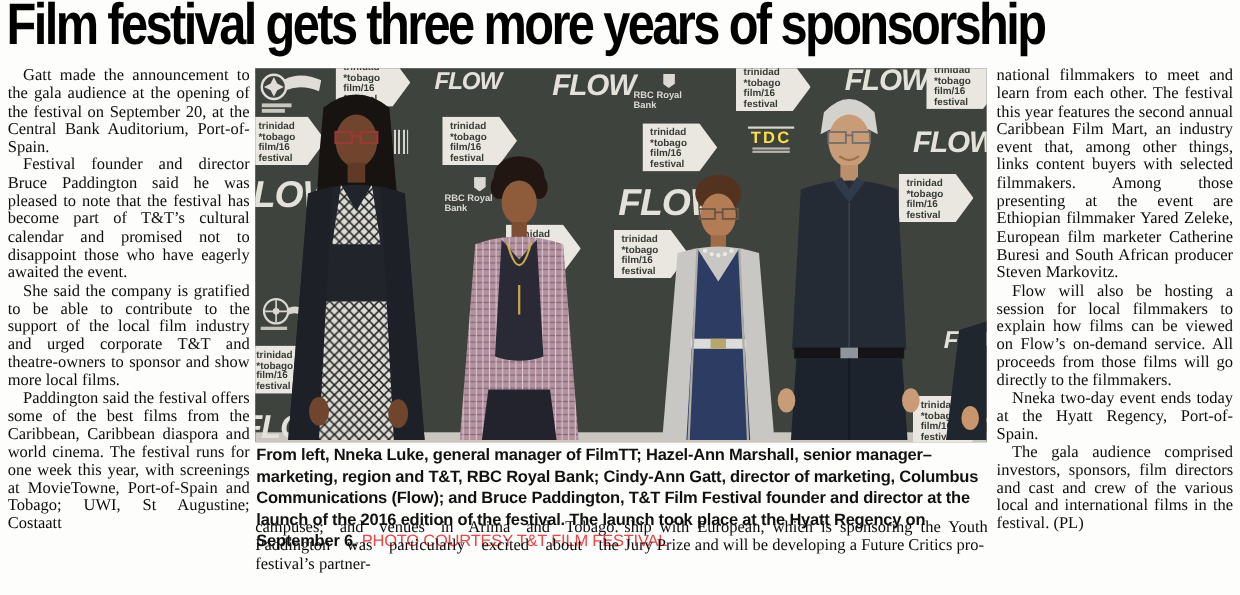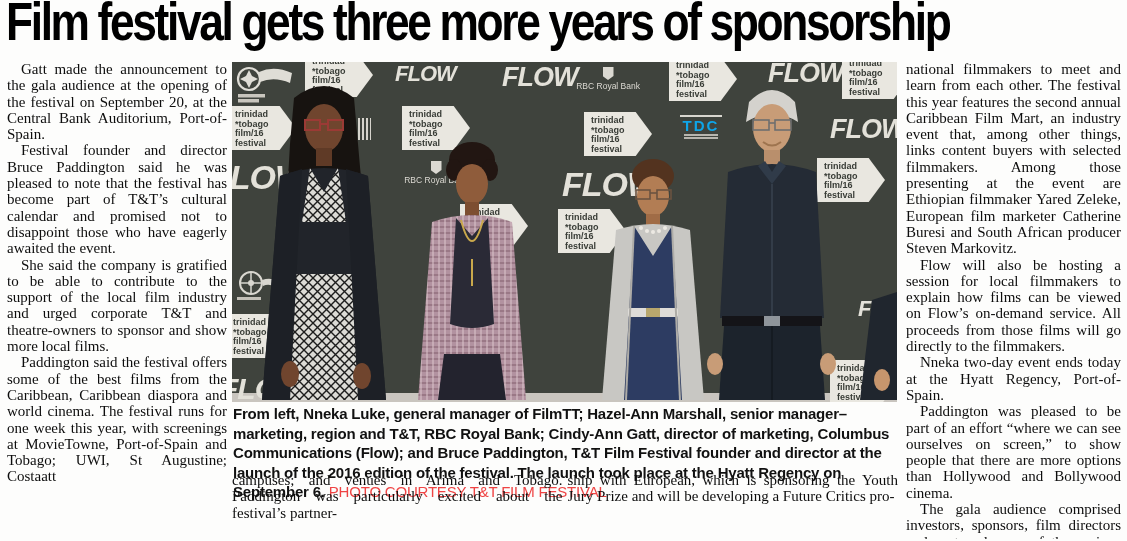--- a/index.html
+++ b/index.html
@@ -45,29 +45,29 @@
     clip-path:polygon(0 0,76% 0,100% 50%,76% 100%,0 100%);
     color:#383c36;font-family:"Liberation Sans", sans-serif;font-weight:bold;
     font-size:9px;line-height:9.5px;padding:4px 0 0 7px;box-sizing:border-box;
     white-space:pre-line;z-index:1;
   }
   .flow{
     position:absolute;color:#e3e1d9;font-family:"Liberation Sans", sans-serif;
     font-weight:bold;font-style:italic;letter-spacing:-1px;z-index:1;line-height:1;text-align:right;
   }
   .rbc{
-    position:absolute;width:64px;color:#dbd9d2;text-align:right;z-index:1;
-    font-family:"Liberation Sans", sans-serif;font-weight:normal;font-size:8.5px;line-height:9px;
+    position:absolute;width:64px;color:#dbd9d2;text-align:left;z-index:1;
+    font-family:"Liberation Sans", sans-serif;font-weight:bold;font-size:8.5px;line-height:9px;
   }
   .rbc .shield{
     width:11px;height:13px;margin:0 auto 2px auto;background:#dbd9d2;
     clip-path:polygon(0 0,100% 0,100% 70%,50% 100%,0 70%);
   }
   .tdc{
-    position:absolute;width:54px;color:#0ea5e9;text-align:center;z-index:1;
+    position:absolute;width:54px;color:#fde047;text-align:center;z-index:1;
     font-family:"Liberation Sans", sans-serif;
   }
   .tdc .bar{height:2px;background:#d8d6cf;margin:1px 6px;}
   .tdc .big{font-size:15px;font-weight:bold;letter-spacing:2px;line-height:15px;}
   .tdc .tiny{height:2px;background:#b7b5ae;margin:1px 10px;}
   .flaglet{
     position:absolute;width:13px;height:22px;z-index:1;
     background:repeating-linear-gradient(90deg,#d6d4cd 0 2px,rgba(0,0,0,0) 2px 4px);
   }
   .logo-svg{position:absolute;z-index:1;}
@@ -271,15 +271,14 @@
   </div>
   <div class="bc">
     <p>ship with European, which is sponsoring the Youth Jury Prize and will be developing a Future Critics pro-</p>
   </div>
 </div>
 
 <div id="col-right" class="bodycol">
   <p>national filmmakers to meet and learn from each other. The festival this year features the second annual Caribbean Film Mart, an industry event that, among other things, links content buyers with selected filmmakers. Among those presenting at the event are Ethiopian filmmaker Yared Zeleke, European film marketer Catherine Buresi and South African producer Steven Markovitz.</p>
   <p class="ind">Flow will also be hosting a session for local filmmakers to explain how films can be viewed on Flow’s on-demand service. All proceeds from those films will go directly to the filmmakers.</p>
   <p class="ind">Nneka two-day event ends today at the Hyatt Regency, Port-of-Spain.</p>
-  <p class="ind">Paddington was pleased to be part of an effort “where we can see ourselves on screen,” to show people that there are more options than Hollywood and Bollywood cinema.</p>
   <p class="ind">The gala audience comprised investors, sponsors, film directors and cast and crew of the various local and international films in the festival. (PL)</p>
 </div>
 
 </body></html>

